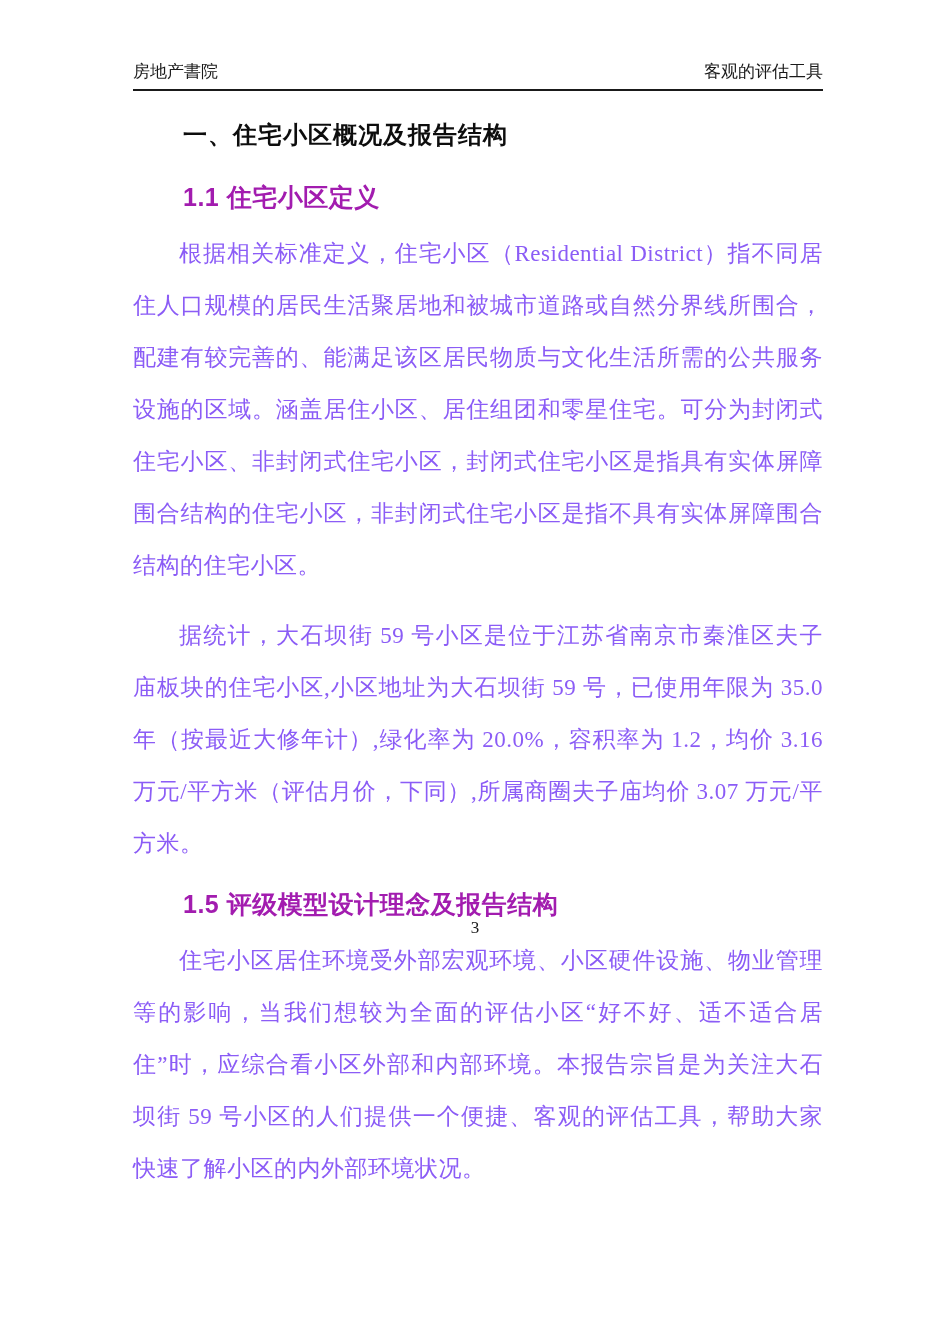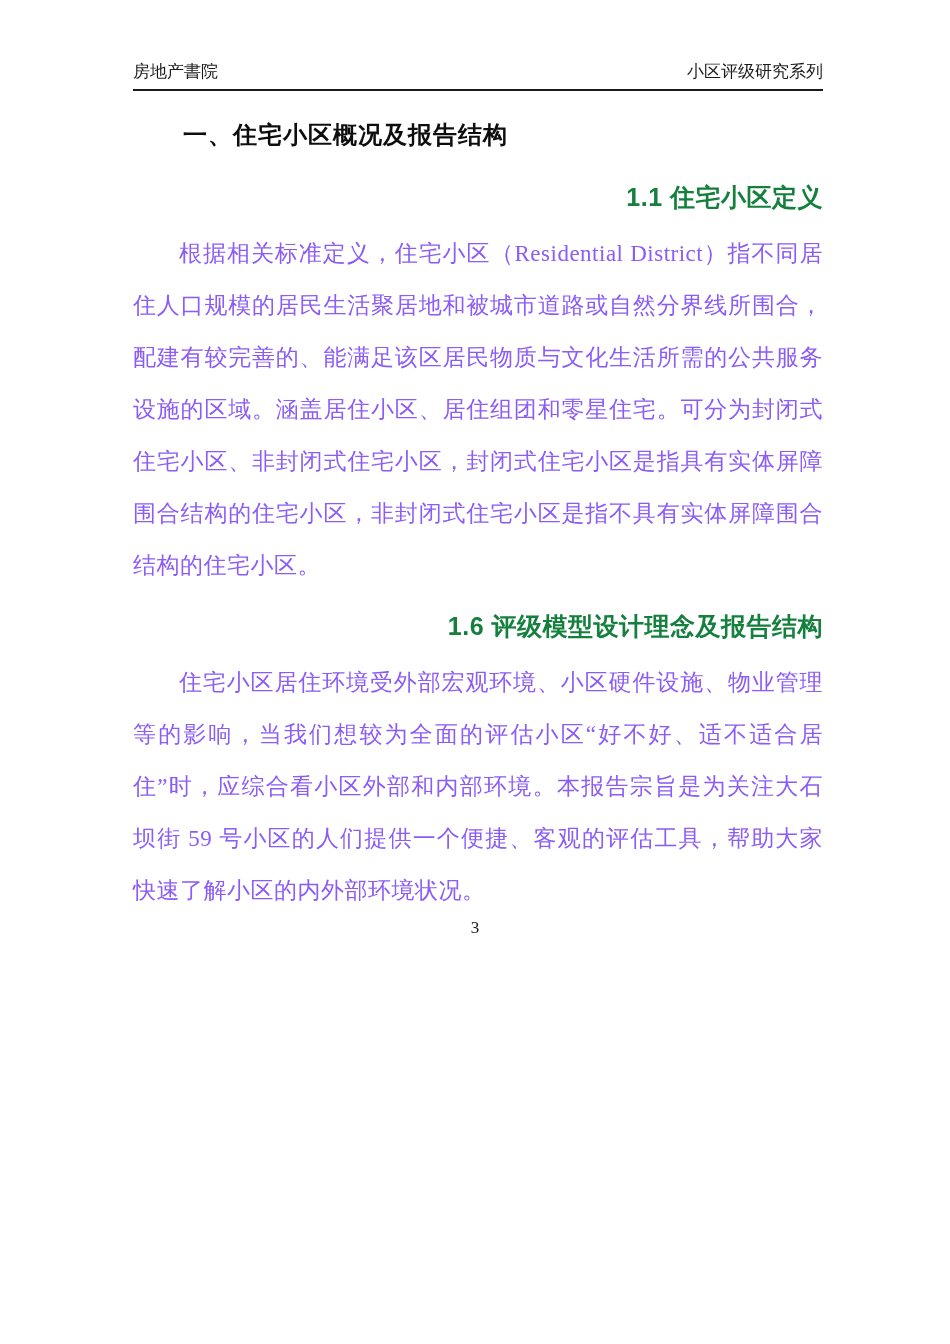--- a/index.html
+++ b/index.html
@@ -35,24 +35,23 @@
     line-height: 1;
     color: #0d0d0d;
     margin: 32px 0 0 50px;
     letter-spacing: 1px;
   }
   .section-heading {
     font-family: "Liberation Sans", "DejaVu Sans", sans-serif;
     font-weight: 700;
     font-size: 25px;
     line-height: 1;
-    color: #15803d;
+    color: #a21caf;
     margin: 22px 0 0 50px;
     letter-spacing: 0.5px;
-    text-align: right;
   }
   .section-heading.first {
     margin-top: 38px;
   }
   .body-para {
     margin-top: 18px;
     font-size: 23px;
     line-height: 52px;
     text-align: justify;
     text-align-last: left;
@@ -70,27 +69,28 @@
     color: #1a1a1a;
   }
 </style>
 </head>
 <body>
 
 <div class="page">
 
   <div class="doc-header">
     <span class="doc-header-left">房地产書院</span>
-    <span class="doc-header-right">小区评级研究系列</span>
+    <span class="doc-header-right">客观的评估工具</span>
   </div>
 
   <h1 class="chapter-title">一、住宅小区概况及报告结构</h1>
 
   <h2 class="section-heading first">1.1 住宅小区定义</h2>
   <p class="body-para">根据相关标准定义，住宅小区（Residential District）指不同居住人口规模的居民生活聚居地和被城市道路或自然分界线所围合，配建有较完善的、能满足该区居民物质与文化生活所需的公共服务设施的区域。涵盖居住小区、居住组团和零星住宅。可分为封闭式住宅小区、非封闭式住宅小区，封闭式住宅小区是指具有实体屏障围合结构的住宅小区，非封闭式住宅小区是指不具有实体屏障围合结构的住宅小区。</p>
 
+  <p class="body-para">据统计，大石坝街 59 号小区是位于江苏省南京市秦淮区夫子庙板块的住宅小区,小区地址为大石坝街 59 号，已使用年限为 35.0 年（按最近大修年计）,绿化率为 20.0%，容积率为 1.2，均价 3.16 万元/平方米（评估月价，下同）,所属商圈夫子庙均价 3.07 万元/平方米。</p>
 
-  <h2 class="section-heading">1.6 评级模型设计理念及报告结构</h2>
+  <h2 class="section-heading">1.5 评级模型设计理念及报告结构</h2>
   <p class="body-para">住宅小区居住环境受外部宏观环境、小区硬件设施、物业管理等的影响，当我们想较为全面的评估小区“好不好、适不适合居住”时，应综合看小区外部和内部环境。本报告宗旨是为关注大石坝街 59 号小区的人们提供一个便捷、客观的评估工具，帮助大家快速了解小区的内外部环境状况。</p>
 
   <div class="page-footer">3</div>
 
 </div>
 
 </body></html>

